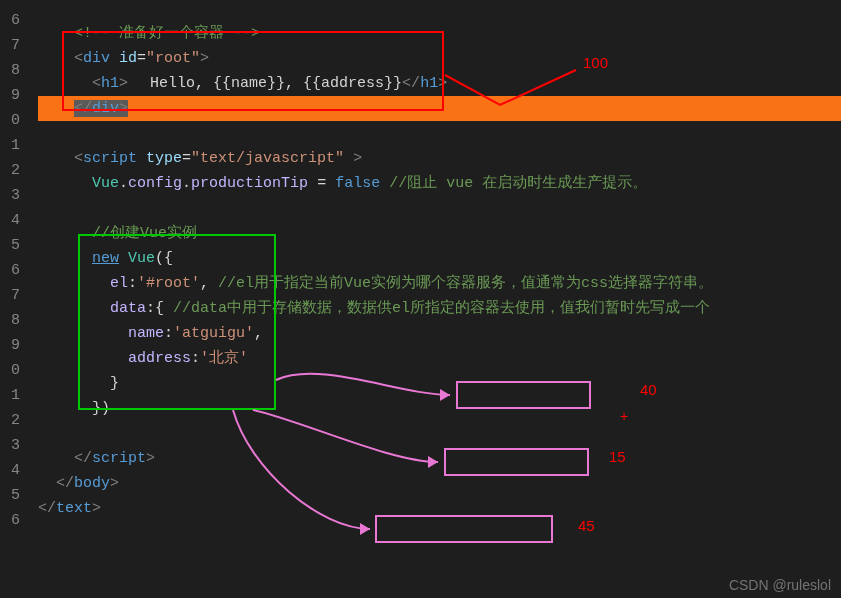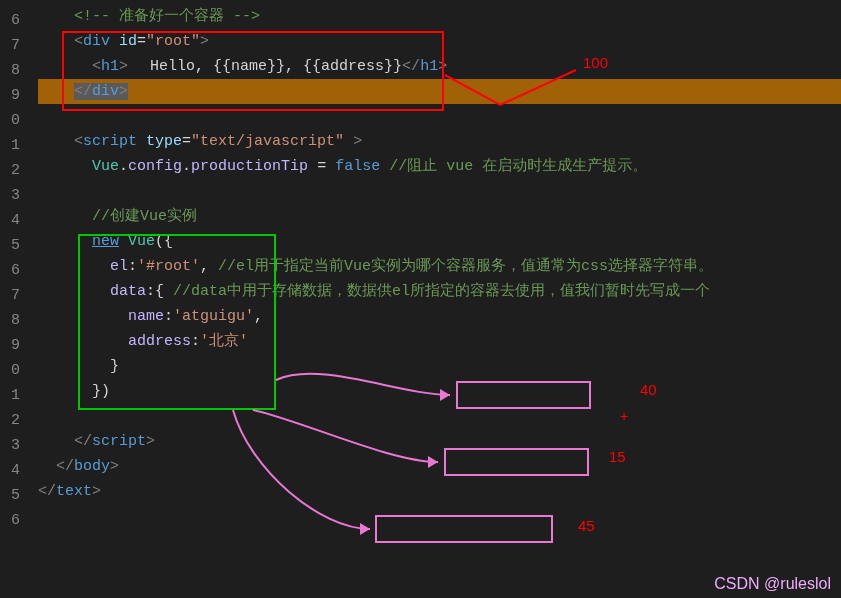--- a/index.html
+++ b/index.html
@@ -25,31 +25,31 @@
       padding-right: 8px;
       padding-top: 8px;
       user-select: none;
     }
     .gutter div {
       height: 25px;
       line-height: 25px;
     }
     .code {
       flex: 1;
-      padding-top: 4px;
+      padding-top: 21px;
       padding-left: 10px;
       position: relative;
     }
     .line {
       height: 25px;
       line-height: 25px;
       white-space: pre;
     }
     .current-line {
-      background: #a16207;
+      background: #f97316;
     }
     .comment { color: #6a9955; }
     .tag { color: #808080; }
     .tagname { color: #569cd6; }
     .attr { color: #9cdcfe; }
     .string { color: #ce9178; }
     .keyword { color: #569cd6; text-decoration: underline; }
     .func { color: #4ec9b0; }
     .prop { color: #c4b5fd; }
     .text { color: #d4d4d4; margin-left: 22px; }
@@ -74,22 +74,22 @@
     .annotation {
       position: absolute;
       color: #ff0000;
       font-size: 15px;
       font-family: Arial, sans-serif;
     }
     .watermark {
       position: absolute;
       bottom: 5px;
       right: 10px;
-      color: #f0abfc;
-      font-size: 16px;
+      color: #737373;
+      font-size: 14px;
       font-family: Arial, sans-serif;
     }
     svg.overlay {
       position: absolute;
       top: 0;
       left: 0;
       width: 841px;
       height: 598px;
       pointer-events: none;
     }

